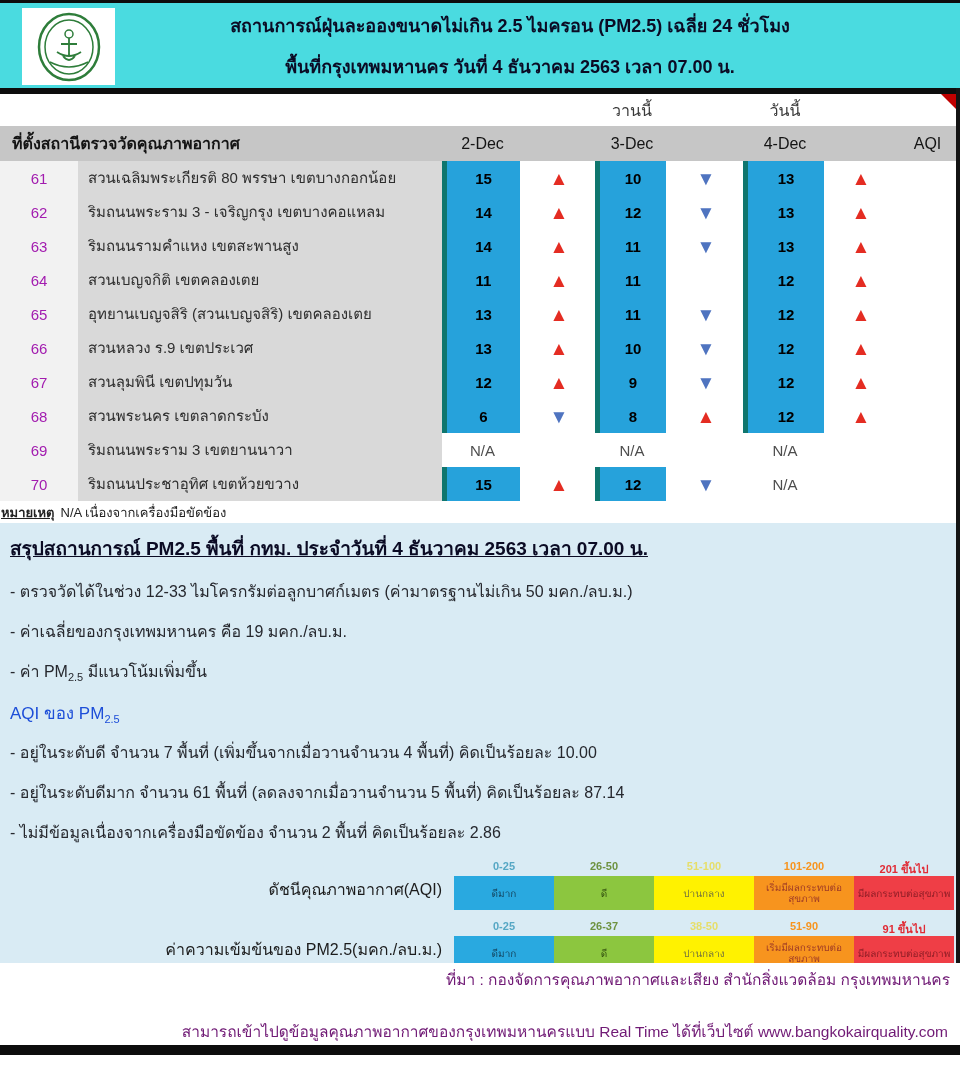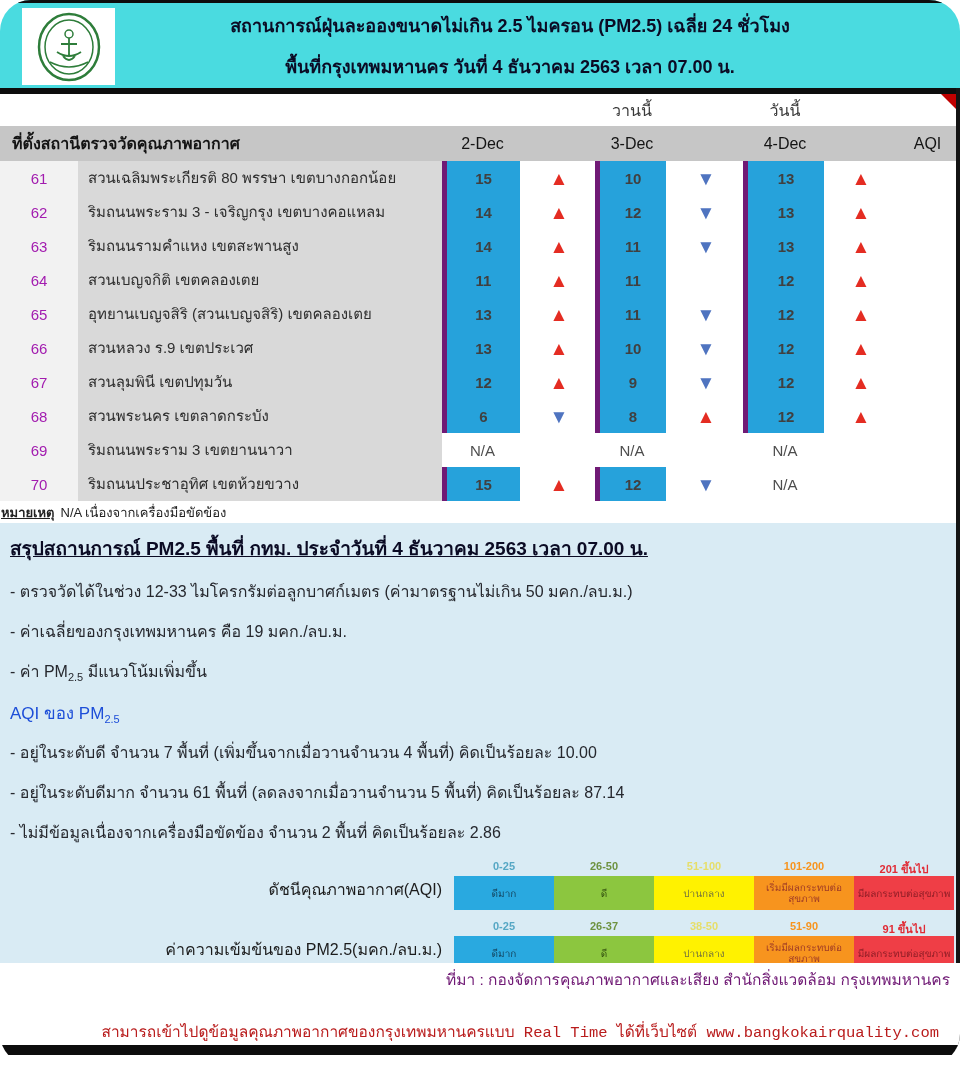--- a/index.html
+++ b/index.html
@@ -1,18 +1,18 @@
 <!DOCTYPE html>
 <html style="--cyan: #4ADBE0; --blue: #26A2DB; --red: #E42C22; --dblue: #4F74C0; --summary: #D9EBF4;"><head>
 <meta charset="utf-8">
 <style>
   * { margin:0; padding:0; box-sizing:border-box; }
   html,body { background:#ffffff; }
   body { font-family:"Liberation Sans","DejaVu Sans",sans-serif; }
-  .page { position:relative; width:960px; height:1065px; background:#fff; overflow:hidden;border-radius:31px; }
+  .page { position:relative; width:960px; height:1065px; background:#fff; overflow:hidden; }
 
   
   .header { position:relative; height:88px; background:var(--cyan,#4ADBE0); border-top:3px solid #0d0d0d; display:flex; align-items:center; }
   .logo-box { position:absolute; left:22px; top:5px; width:93px; height:77px; background:#fff; display:flex; align-items:center; justify-content:center; }
   .header-titles { flex:1; text-align:center; padding-left:60px; color:#0b0b24; font-weight:bold; }
   .header-titles .t1 { font-size:18px; margin-bottom:12px; }
   .header-titles .t2 { font-size:18px; }
   .black-bar-top { height:6px; background:#0d0d0d; }
   .corner-flag { position:absolute; top:94px; right:4px; width:0; height:0; border-top:15px solid #c00000; border-left:15px solid transparent; }
   .right-edge { position:absolute; top:88px; right:0; width:4px; height:967px; background:#141414; }
@@ -21,21 +21,21 @@
   .tgrid { display:grid; grid-template-columns:78px 364px 81px 72px 74px 74px 84px 68px 65px; }
   .day-row { height:32px; background:#fff; align-items:center; }
   .day-row .day { text-align:center; font-size:16px; color:#3a3a3a; }
   .head-row { height:35px; background:#c6c6c6; align-items:center; }
   .head-station { grid-column:1 / span 2; font-size:16px; font-weight:bold; color:#141414; padding-left:12px; }
   .head-col { text-align:center; font-size:16px; color:#141414; }
   .trow { height:34px; align-items:center; }
   .no-cell { text-align:center; font-size:15px; color:#a21caf; background:#f2f2f2; height:100%; display:flex; align-items:center; justify-content:center; }
   .name-cell { font-size:15px; color:#2e2e2e; background:#d9d9d9; height:100%; display:flex; align-items:center; padding-left:10px; }
   .val-cell { height:100%; display:flex; align-items:center; justify-content:center; font-size:15px; font-weight:bold; }
-  .val-cell.blue { background:var(--blue,#26A2DB); color:#404040; border-left:5px solid #701a75; border-right:3px solid #fff; }
+  .val-cell.blue { background:var(--blue,#26A2DB); color:#000000; border-left:5px solid #0f766e; border-right:3px solid #fff; }
   .val-cell.na { background:#fff; color:#4d4d4d; font-weight:normal; }
   .arrow-cell { height:100%; display:flex; align-items:center; justify-content:center; background:#fff; font-size:19px; line-height:1; }
   .arrow-cell.up { color:var(--red,#E42C22); }
   .arrow-cell.down { color:var(--dblue,#4F74C0); }
 
   
   .note { height:22px; display:flex; align-items:center; padding-left:1px; font-size:13px; color:#222; background:#fff; }
   .note .lbl { text-decoration:underline; margin-right:6px; font-weight:bold; }
 
   
@@ -49,21 +49,21 @@
   .scale-row { display:flex; align-items:flex-end; margin-top:2px; }
   .scale-label { flex:1; text-align:right; padding-right:12px; font-size:16px; color:#1c1c1c; padding-bottom:8px; }
   .segments { width:500px; margin-right:6px; display:flex; }
   .segment { flex:1; display:flex; flex-direction:column; }
   .seg-range { text-align:center; font-size:11px; height:16px; font-weight:bold; }
   .seg-box { height:34px; display:flex; align-items:center; justify-content:center; text-align:center; font-size:10px; line-height:11px; padding:1px 3px; }
 
   
   .footer { height:92px; background:#fff; position:relative; }
   .src-line { position:absolute; top:4px; right:10px; font-size:15.5px; color:#701a75; }
-  .web-line { position:absolute; top:56px; right:21px; font-size:15.5px; color:#b91c1c;font-family:Liberation Mono, monospace; }
+  .web-line { position:absolute; top:56px; right:12px; font-size:15.5px; color:#701a75; }
   .black-bar-bottom { position:absolute; bottom:0; left:0; width:960px; height:10px; background:#0d0d0d; }
 </style>
 </head>
 <body>
 
 <div class="page">
 
   <div class="header">
     <div class="logo-box">
       <svg width="66" height="70" viewBox="0 0 66 70">

